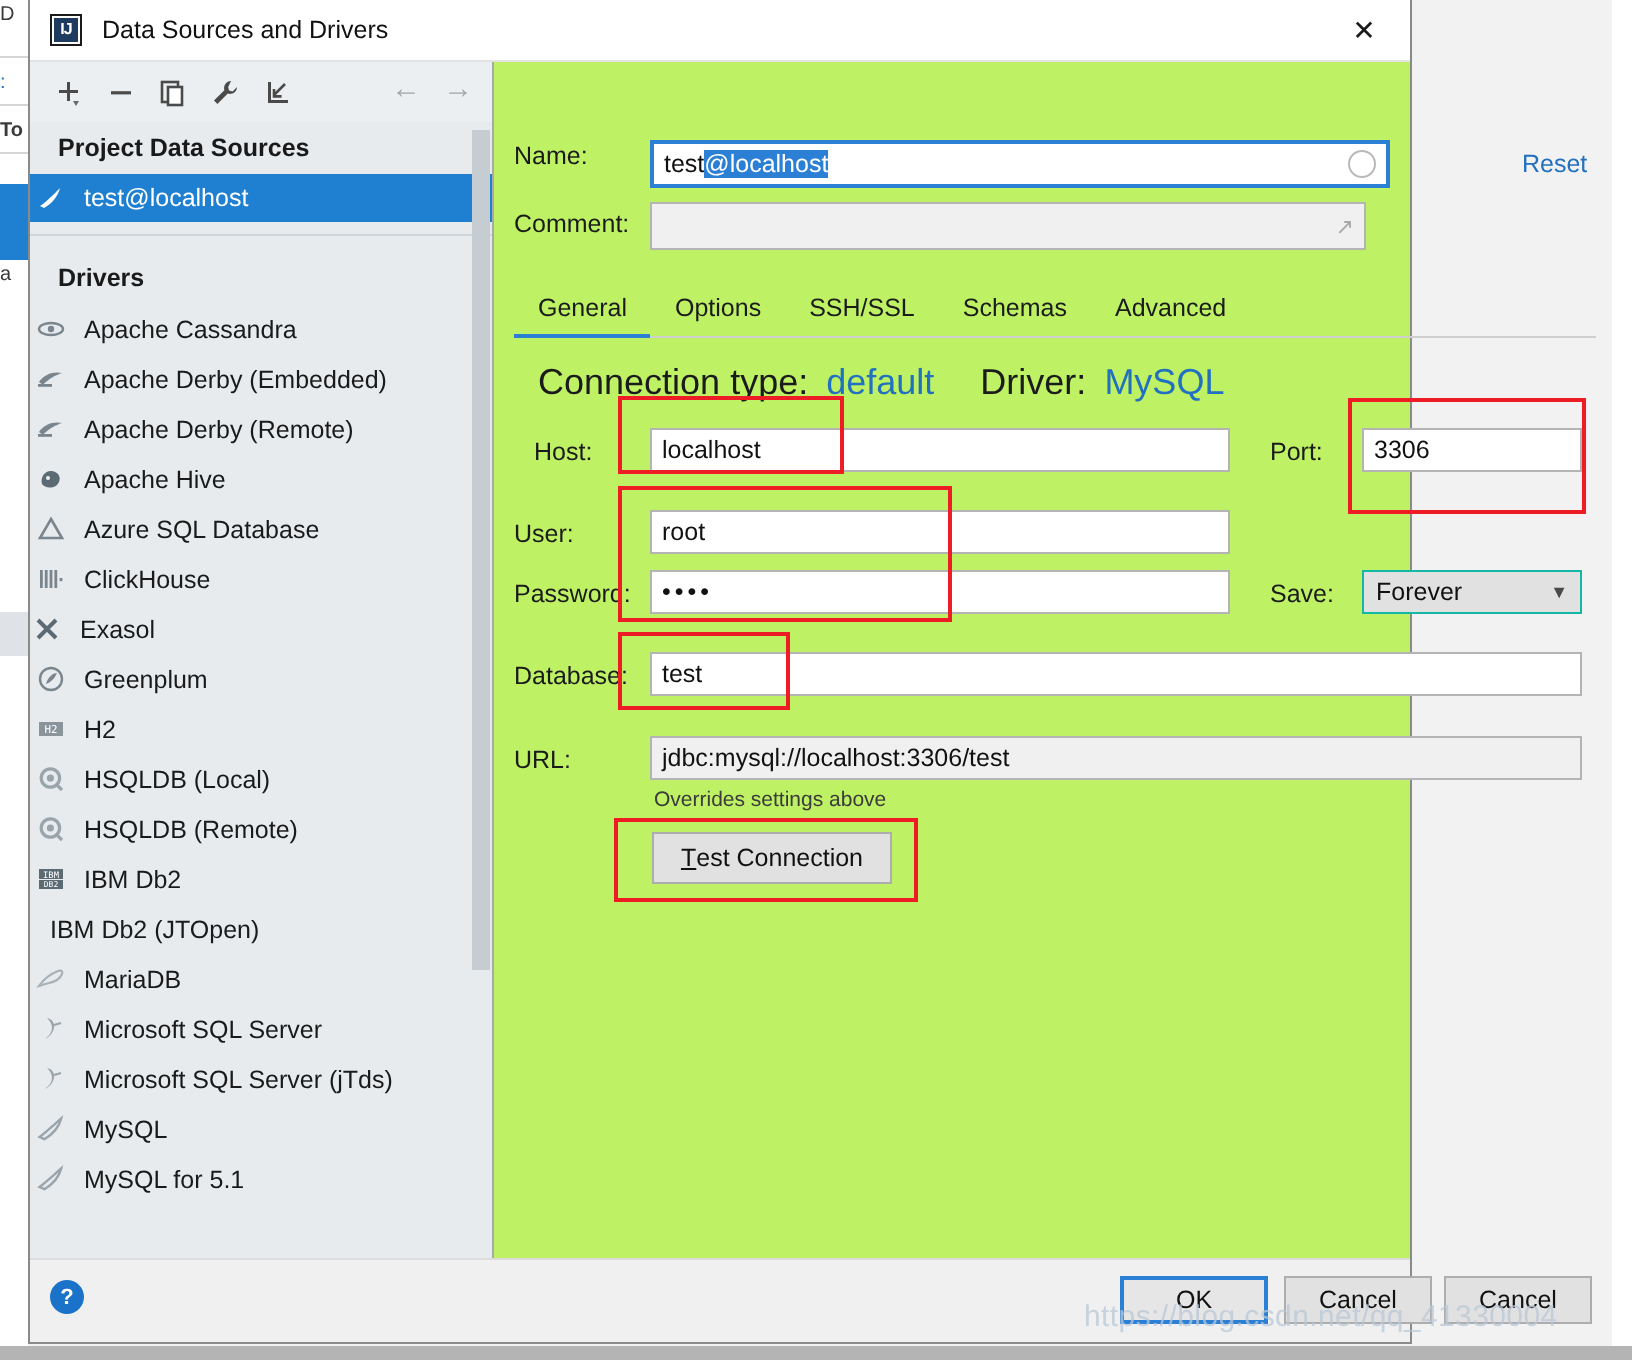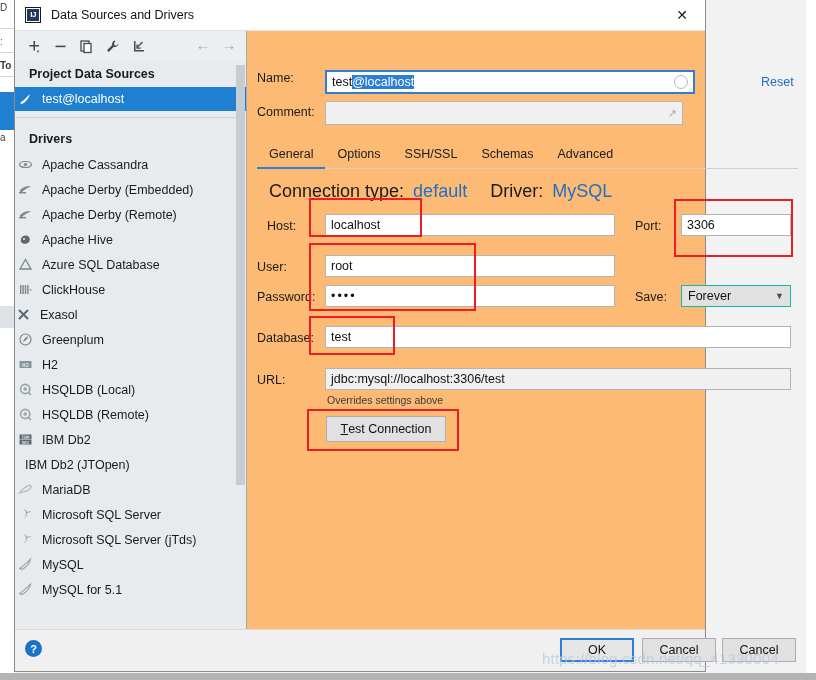--- a/index.html
+++ b/index.html
@@ -129,21 +129,21 @@
     flex: 0 0 17px;
   }
 
   .lp-sbar {
     position: absolute; right: 1px; top: 4px; width: 9px;
     background: #c6cdd2; border-radius: 0;
   }
 
   
   .right-panel {
-    flex: 1 1 auto; background: #fdba74; position: relative;
+    flex: 1 1 auto; background: #bef264; position: relative;
     padding: 0; min-width: 0;
   }
 
   .row { position: absolute; display: flex; align-items: center; }
   .lbl { font-size: 12.5px; color: #1b1b1b; }
   .fld {
     background: #ffffff; border: 1px solid #b4b4b4;
     font-size: 12.5px; color: #111111;
     padding: 0 5px; display: flex; align-items: center;
     height: 22px;

